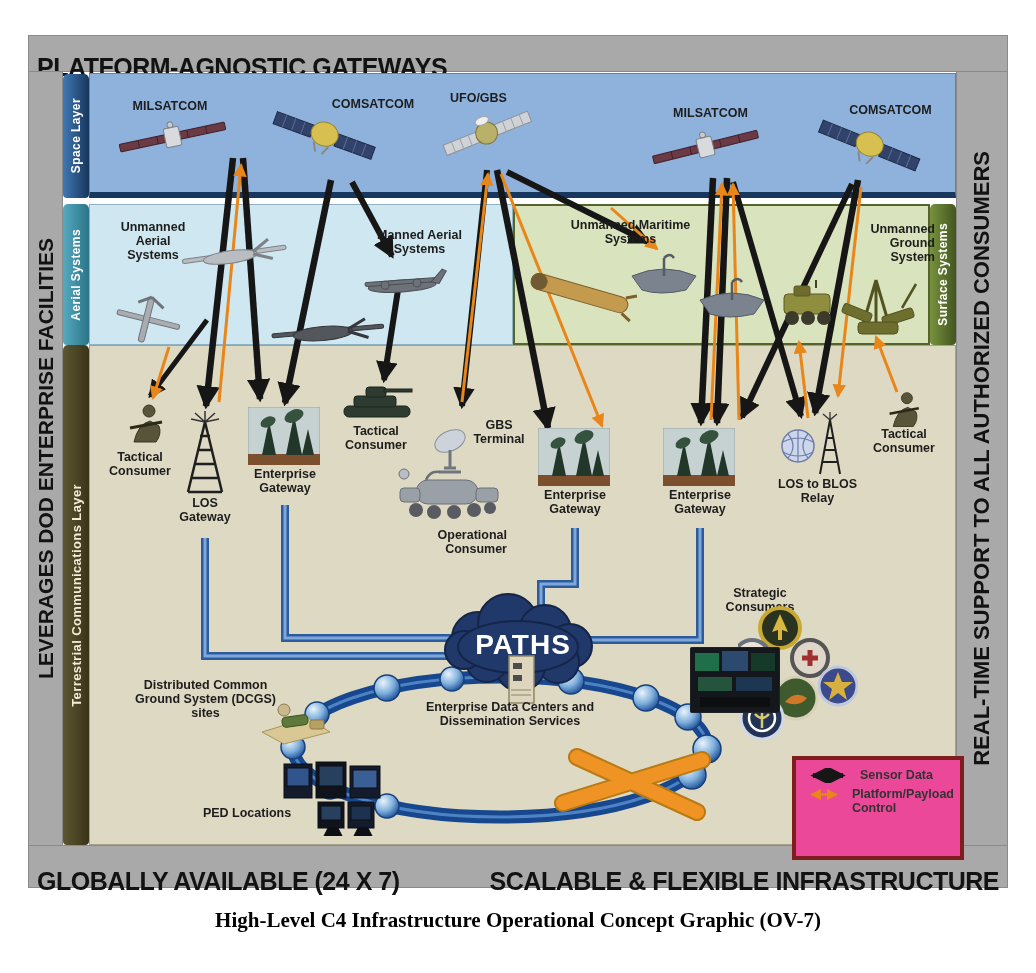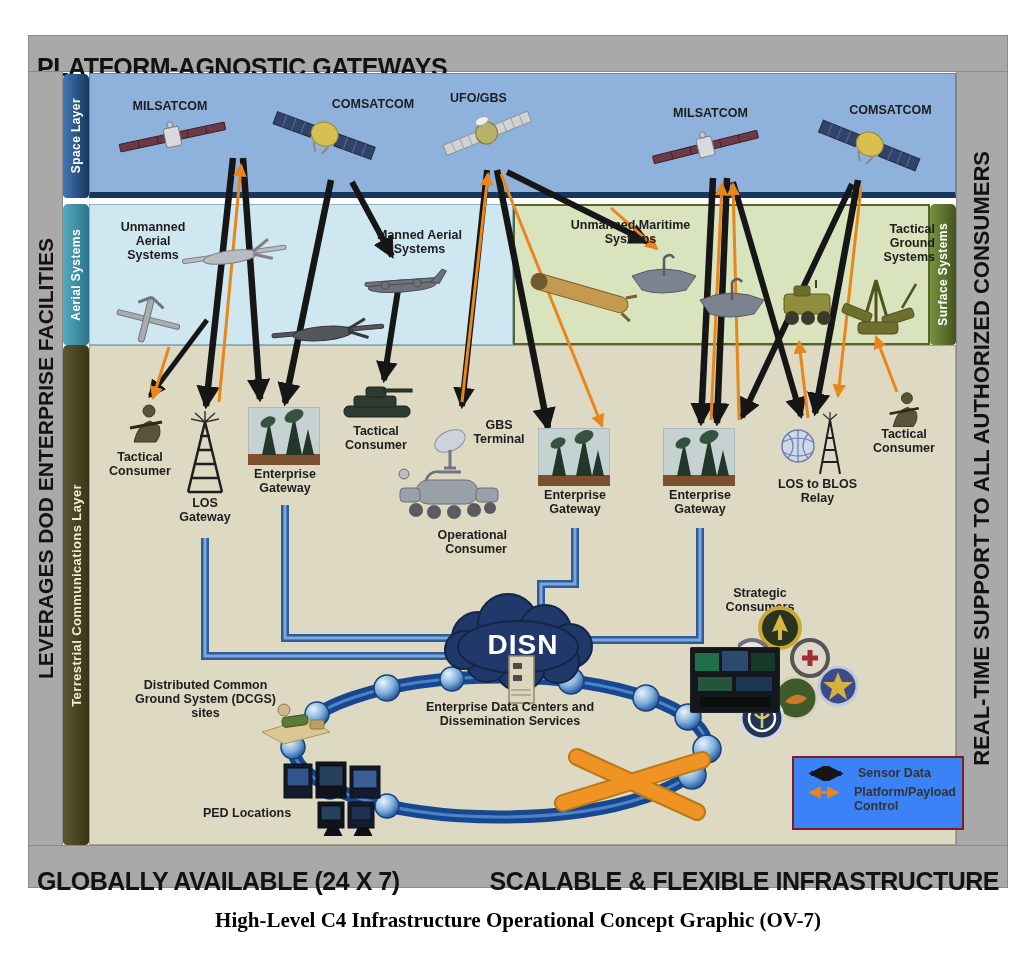--- a/index.html
+++ b/index.html
@@ -17,22 +17,22 @@
        border-radius:5px 5px 4px 4px;box-sizing:border-box;}
   .tabtxt{writing-mode:vertical-rl;transform:rotate(180deg);font:700 12px "Liberation Sans",sans-serif;
           color:#fff;letter-spacing:.4px;white-space:nowrap;}
   .lbl{position:absolute;font:700 12.5px/1.12 "Liberation Sans",sans-serif;color:#1d1d1d;
        text-align:center;z-index:3;}
   .tl{text-align:center;} .tr{text-align:right;}
   .icon{position:absolute;z-index:3;}
   #overlay{position:absolute;left:0;top:0;z-index:2;}
   #disn-label{position:absolute;z-index:3;font:700 28px "Liberation Sans",sans-serif;color:#fff;
               text-align:center;letter-spacing:1px;}
-  #legend{position:absolute;left:792px;top:756px;width:172px;height:74px;background:#3b82f6;
-          border:2px solid #7f1d1d;box-sizing:border-box;z-index:4;padding:8px 6px 4px 8px;}
+  #legend{position:absolute;left:792px;top:756px;width:172px;height:104px;background:#ec4899;
+          border:4px solid #7f1d1d;box-sizing:border-box;z-index:4;padding:8px 6px 4px 8px;}
   .leg-row{display:flex;align-items:flex-start;gap:8px;margin-bottom:4px;}
   .leg-row span{font:600 12.5px/1.15 "Liberation Sans",sans-serif;color:#333;}
   #caption{position:absolute;left:0;top:908px;width:1036px;text-align:center;z-index:3;
            font:700 21px "Liberation Serif",serif;color:#000;}
 </style>
 </head>
 <body>
 
 <div id="stage">
 
@@ -286,21 +286,21 @@
     <svg width="155" height="92" viewBox="0 0 155 92">
       <g fill="#7b838e" stroke="#555c66">
         <path d="M10,38 Q42,24 74,38 L64,52 Q38,58 20,52 Z"></path>
         <path d="M42,20 v18 M42,20 q6,-6 10,0" stroke-width="2.5" fill="none"></path>
         <path d="M78,62 Q110,48 142,62 L132,76 Q106,82 88,76 Z"></path>
         <path d="M110,44 v18 M110,44 q6,-6 10,0" stroke-width="2.5" fill="none"></path>
       </g>
       </svg>
   </div>
 
-  <div class="lbl tr" style="left:843px;top:222px;width:92px;">Tactical Ground Systems</div>
+  <div class="lbl tr" style="left:843px;top:222px;width:92px;">Unmanned Ground System</div>
   <div class="icon" style="left:770px;top:278px;">
     <svg width="80" height="54" viewBox="0 0 80 54">
       <rect x="14" y="16" width="46" height="20" rx="4" fill="#8f8d3e" stroke="#5c5a22"></rect>
       <rect x="24" y="8" width="16" height="10" rx="2" fill="#6e6c2c" stroke="#5c5a22"></rect>
       <path d="M46,10 v-8" stroke="#44421a" stroke-width="2"></path>
       <circle cx="22" cy="40" r="7" fill="#3c3a2a"></circle>
         <circle cx="38" cy="40" r="7" fill="#3c3a2a"></circle>
       <circle cx="54" cy="40" r="7" fill="#3c3a2a"></circle>
       </svg>
   </div>
@@ -462,21 +462,21 @@
       <rect width="90" height="66" rx="3" fill="#14181c" stroke="#2a2f35"></rect>
       <rect x="5" y="6" width="24" height="18" fill="#1f6f4a"></rect>
       <rect x="32" y="4" width="26" height="20" fill="#2b4a6e"></rect>
       <rect x="61" y="6" width="24" height="18" fill="#163a2a"></rect>
       <rect x="8" y="30" width="34" height="14" fill="#24543c"></rect>
       <rect x="46" y="30" width="36" height="14" fill="#1d3752"></rect>
       <rect x="10" y="50" width="70" height="10" fill="#0c0e10"></rect>
       </svg>
   </div>
 
-  <div id="disn-label" style="left:468px;top:629px;width:110px;">DISN</div>
+  <div id="disn-label" style="left:468px;top:629px;width:110px;">PATHS</div>
 
   <div class="lbl" style="left:133px;top:678px;width:145px;">Distributed Common Ground System (DCGS) sites</div>
 
   <div class="lbl" style="left:420px;top:700px;width:180px;">Enterprise Data Centers and Dissemination Services</div>
   <div class="icon" style="left:258px;top:690px;">
     <svg width="76" height="56" viewBox="0 0 76 56">
       <polygon points="4,42 50,28 72,42 26,54" fill="#d9c893" stroke="#a8955f"></polygon>
       <circle cx="26" cy="20" r="6" fill="#c9b98c" stroke="#8a7a50"></circle>
       <rect x="24" y="26" width="26" height="10" rx="4" fill="#5d7a3a" stroke="#3c5222" transform="rotate(-8 37 31)"></rect>
       <rect x="52" y="30" width="14" height="9" rx="2" fill="#b8a060" stroke="#8a7a50"></rect>

